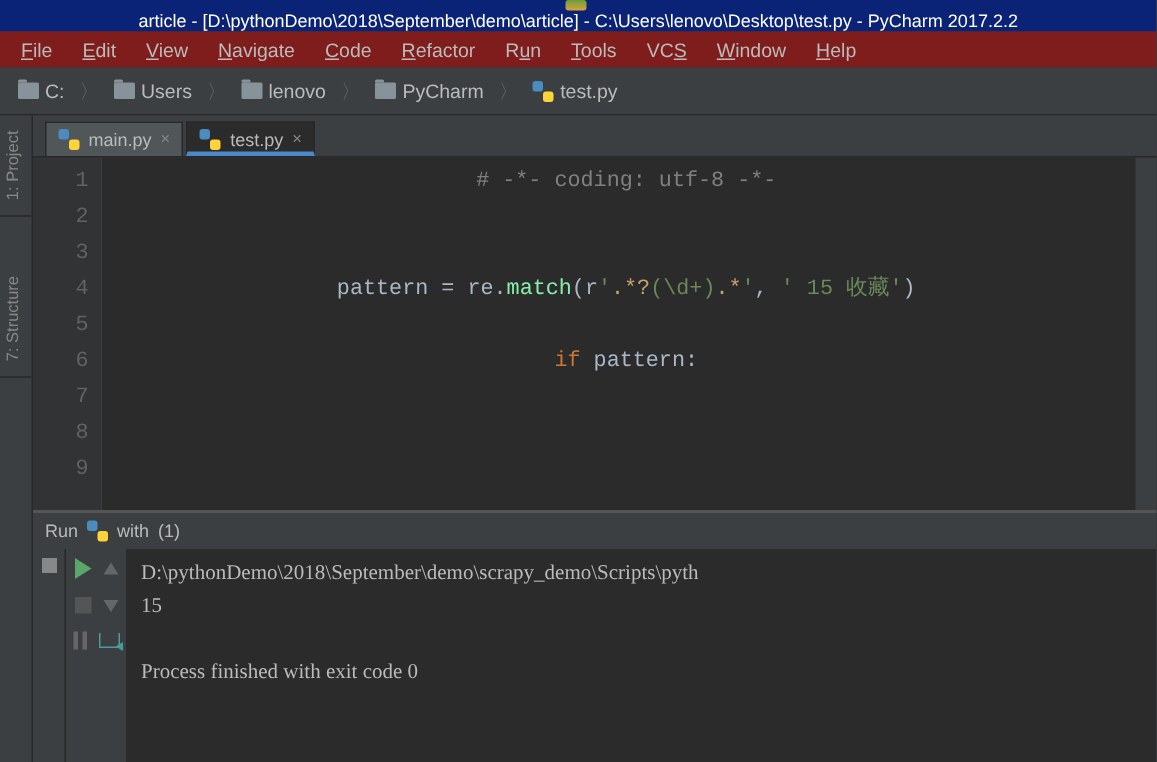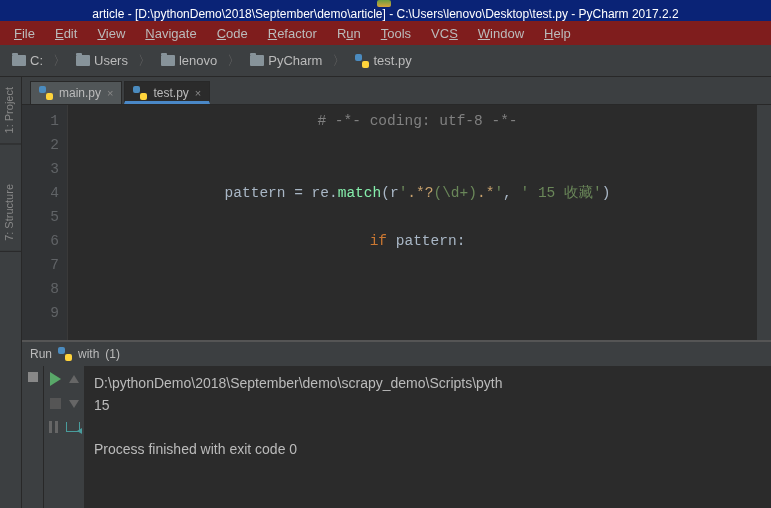--- a/index.html
+++ b/index.html
@@ -233,21 +233,21 @@
 .wrap-ic::after {
   content:''; position:absolute; right:-3px; bottom:-3px;
   width:0;height:0;
   border-top:3px solid transparent;
   border-bottom:3px solid transparent;
   border-right:5px solid #499c9c;
 }
 .console-out {
   flex:1;
   padding: 6px 10px;
-  font-family: Liberation Sans, sans-serif;
+  font-family: Liberation Serif, serif;
   font-size: 14px;
   line-height: 22px;
   color: #bbbbbb;
   white-space: pre;
   overflow: hidden;
 }
 </style>
 </head>
 <body>
 

